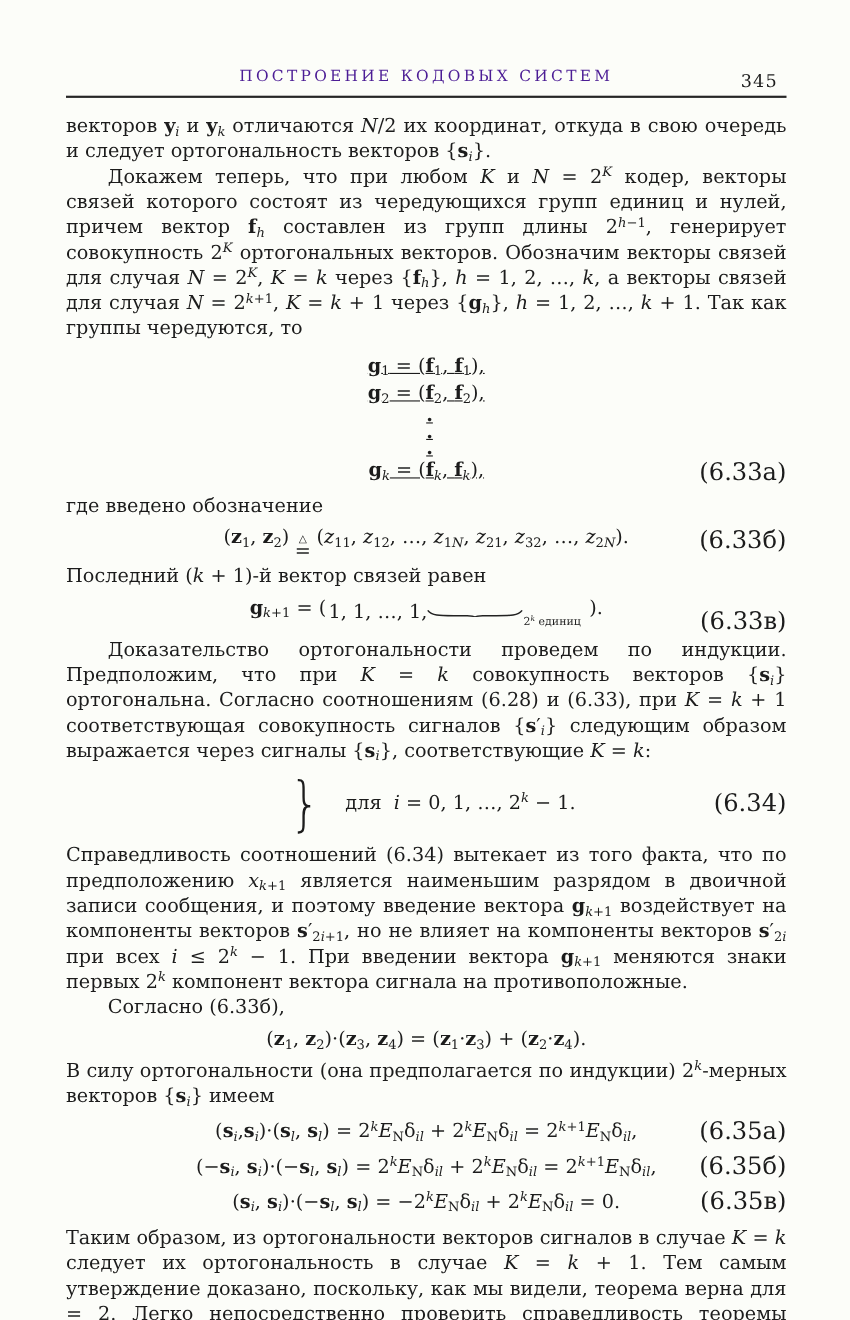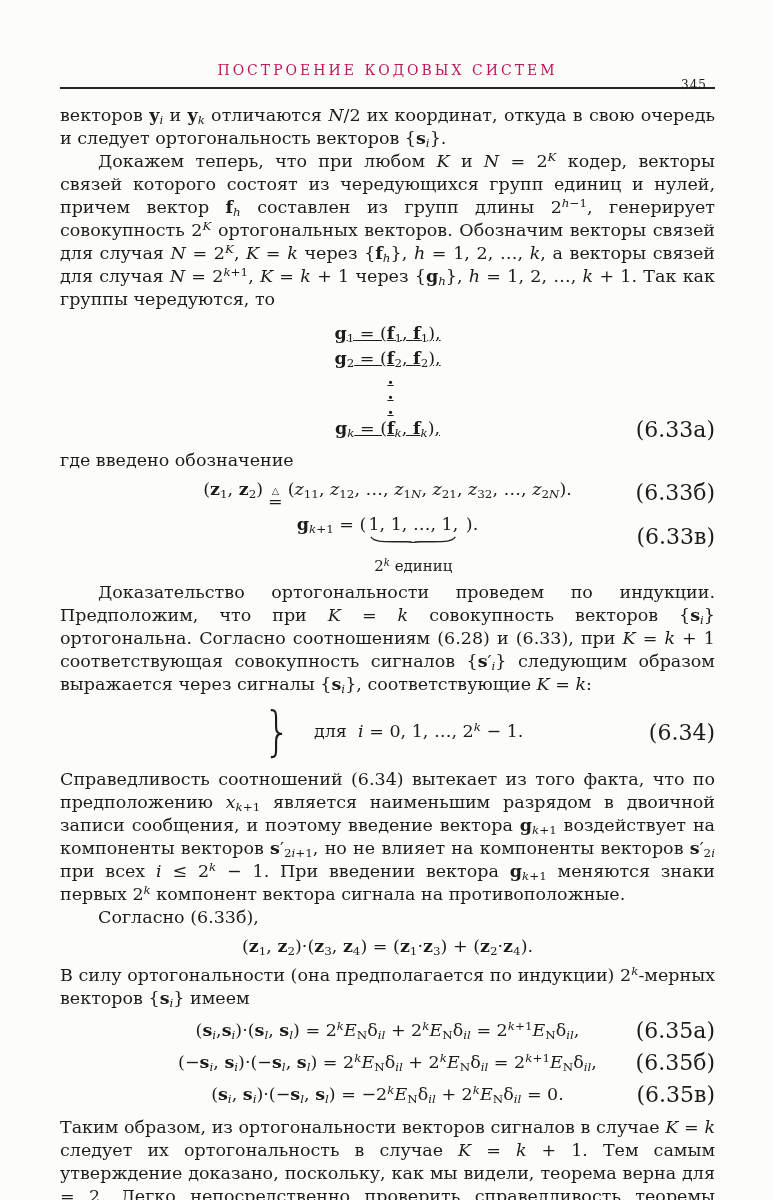--- a/index.html
+++ b/index.html
@@ -20,27 +20,27 @@
     position:relative;
     text-align:center;
     padding-bottom:5px;
     border-bottom:2px solid #262626;
     margin-bottom:15px;
   }
   .running-title{
     display:inline-block;
     font-size:14px;
     letter-spacing:3px;
-    color:#be185d;
+    color:#4c1d95;
     text-align:right;
   }
   .page-number{
     position:absolute;
-    right:8px;top:16px;
-    font-size:12px;
+    right:8px;top:4px;
+    font-size:16px;
     letter-spacing:1px;
   }
   
   .para{
     margin:0;
     text-align:justify;
     text-indent:38px;
   }
   .noindent{text-indent:0;}
   sub,sup{font-size:68%;line-height:0;}
@@ -79,27 +79,26 @@
   }
   .deq .tri{font-size:0.55em;line-height:1;}
   
   .ub-row{
     display:inline-flex;
     align-items:flex-start;
   }
   .ub-row > span{line-height:23px;white-space:pre;}
   .ub{
     display:inline-flex;
-    flex-direction:column;
     align-items:center;
     margin:0 2px;
   }
   .ub .ub-top{line-height:23px;white-space:pre;}
   .ub svg{display:block;width:96%;height:7px;margin-top:0px;}
-  .ub .ub-label{font-size:15px;line-height:17px;margin-top:15px;white-space:nowrap;}
+  .ub .ub-label{font-size:10px;line-height:17px;margin-top:15px;white-space:nowrap;}
   
   .sys{
     display:inline-flex;
     align-items:center;
   }
   .sys-lines{text-align:center;}
   .sys-lines div{line-height:26px;}
   .sys-brace{
     font-family:"DejaVu Sans", sans-serif;
     font-size:54px;
@@ -142,20 +141,21 @@
   <p class="para noindent">где введено обозначение</p>
 
   <div class="eq-block tight">
     <span>(<b>z</b><sub>1</sub>, <b>z</b><sub>2</sub>)</span><span class="deq">
         <span class="tri">△</span>
         <span>=</span>
       </span><span>(<i>z</i><sub>11</sub>, <i>z</i><sub>12</sub>, …, <i>z</i><sub>1<i>N</i></sub>, <i>z</i><sub>21</sub>, <i>z</i><sub>32</sub>, …, <i>z</i><sub>2<i>N</i></sub>).</span>
     <span class="eq-label">(6.33б)</span>
   </div>
 
+  <p class="para noindent">Последний (<i>k</i> + 1)-й вектор связей равен</p>
 
   <div class="eq-block" style="margin:6px 0 4px 0;">
     <span class="ub-row">
       <span><b>g</b><sub><i>k</i>+1</sub> = (</span>
         <span class="ub"><span class="ub-top">1, 1, …, 1,</span><svg viewBox="0 0 100 8" preserveAspectRatio="none">
             <path d="M1,1 C5,6.5 13,6.5 28,6.5 L42,6.5 C47,6.5 49,7.2 50,8 C51,7.2 53,6.5 58,6.5 L72,6.5 C87,6.5 95,6.5 99,1" fill="none" stroke="#222" stroke-width="1.6"></path>
           </svg><span class="ub-label">2<sup><i>k</i></sup> единиц</span></span>
         <span>&nbsp;</span>
         <span>).</span>
     </span>

